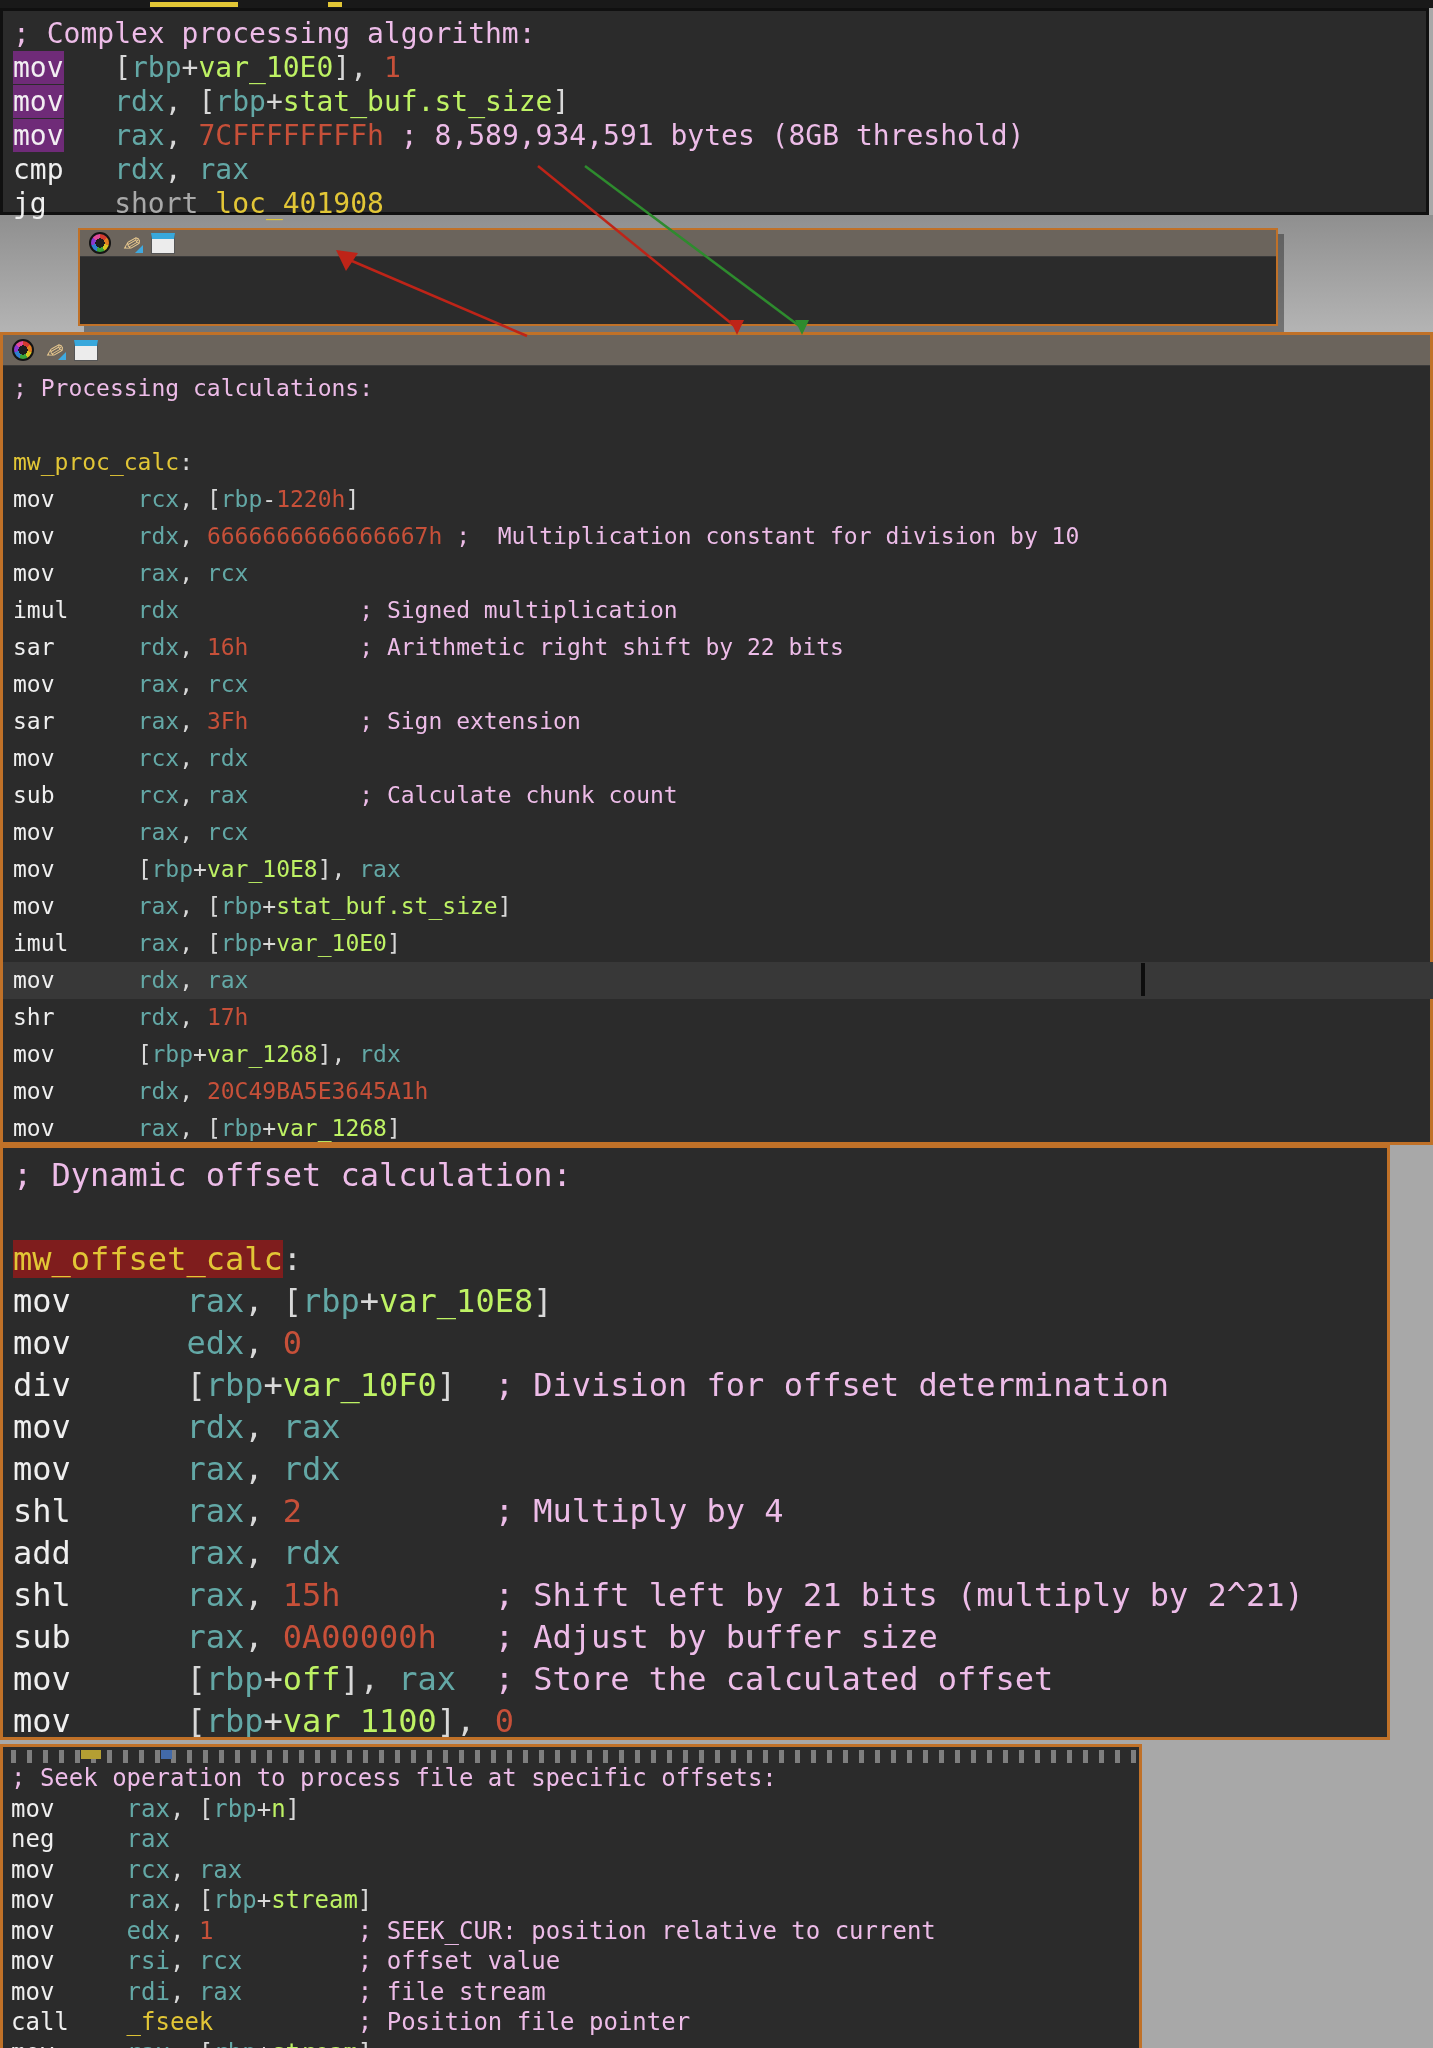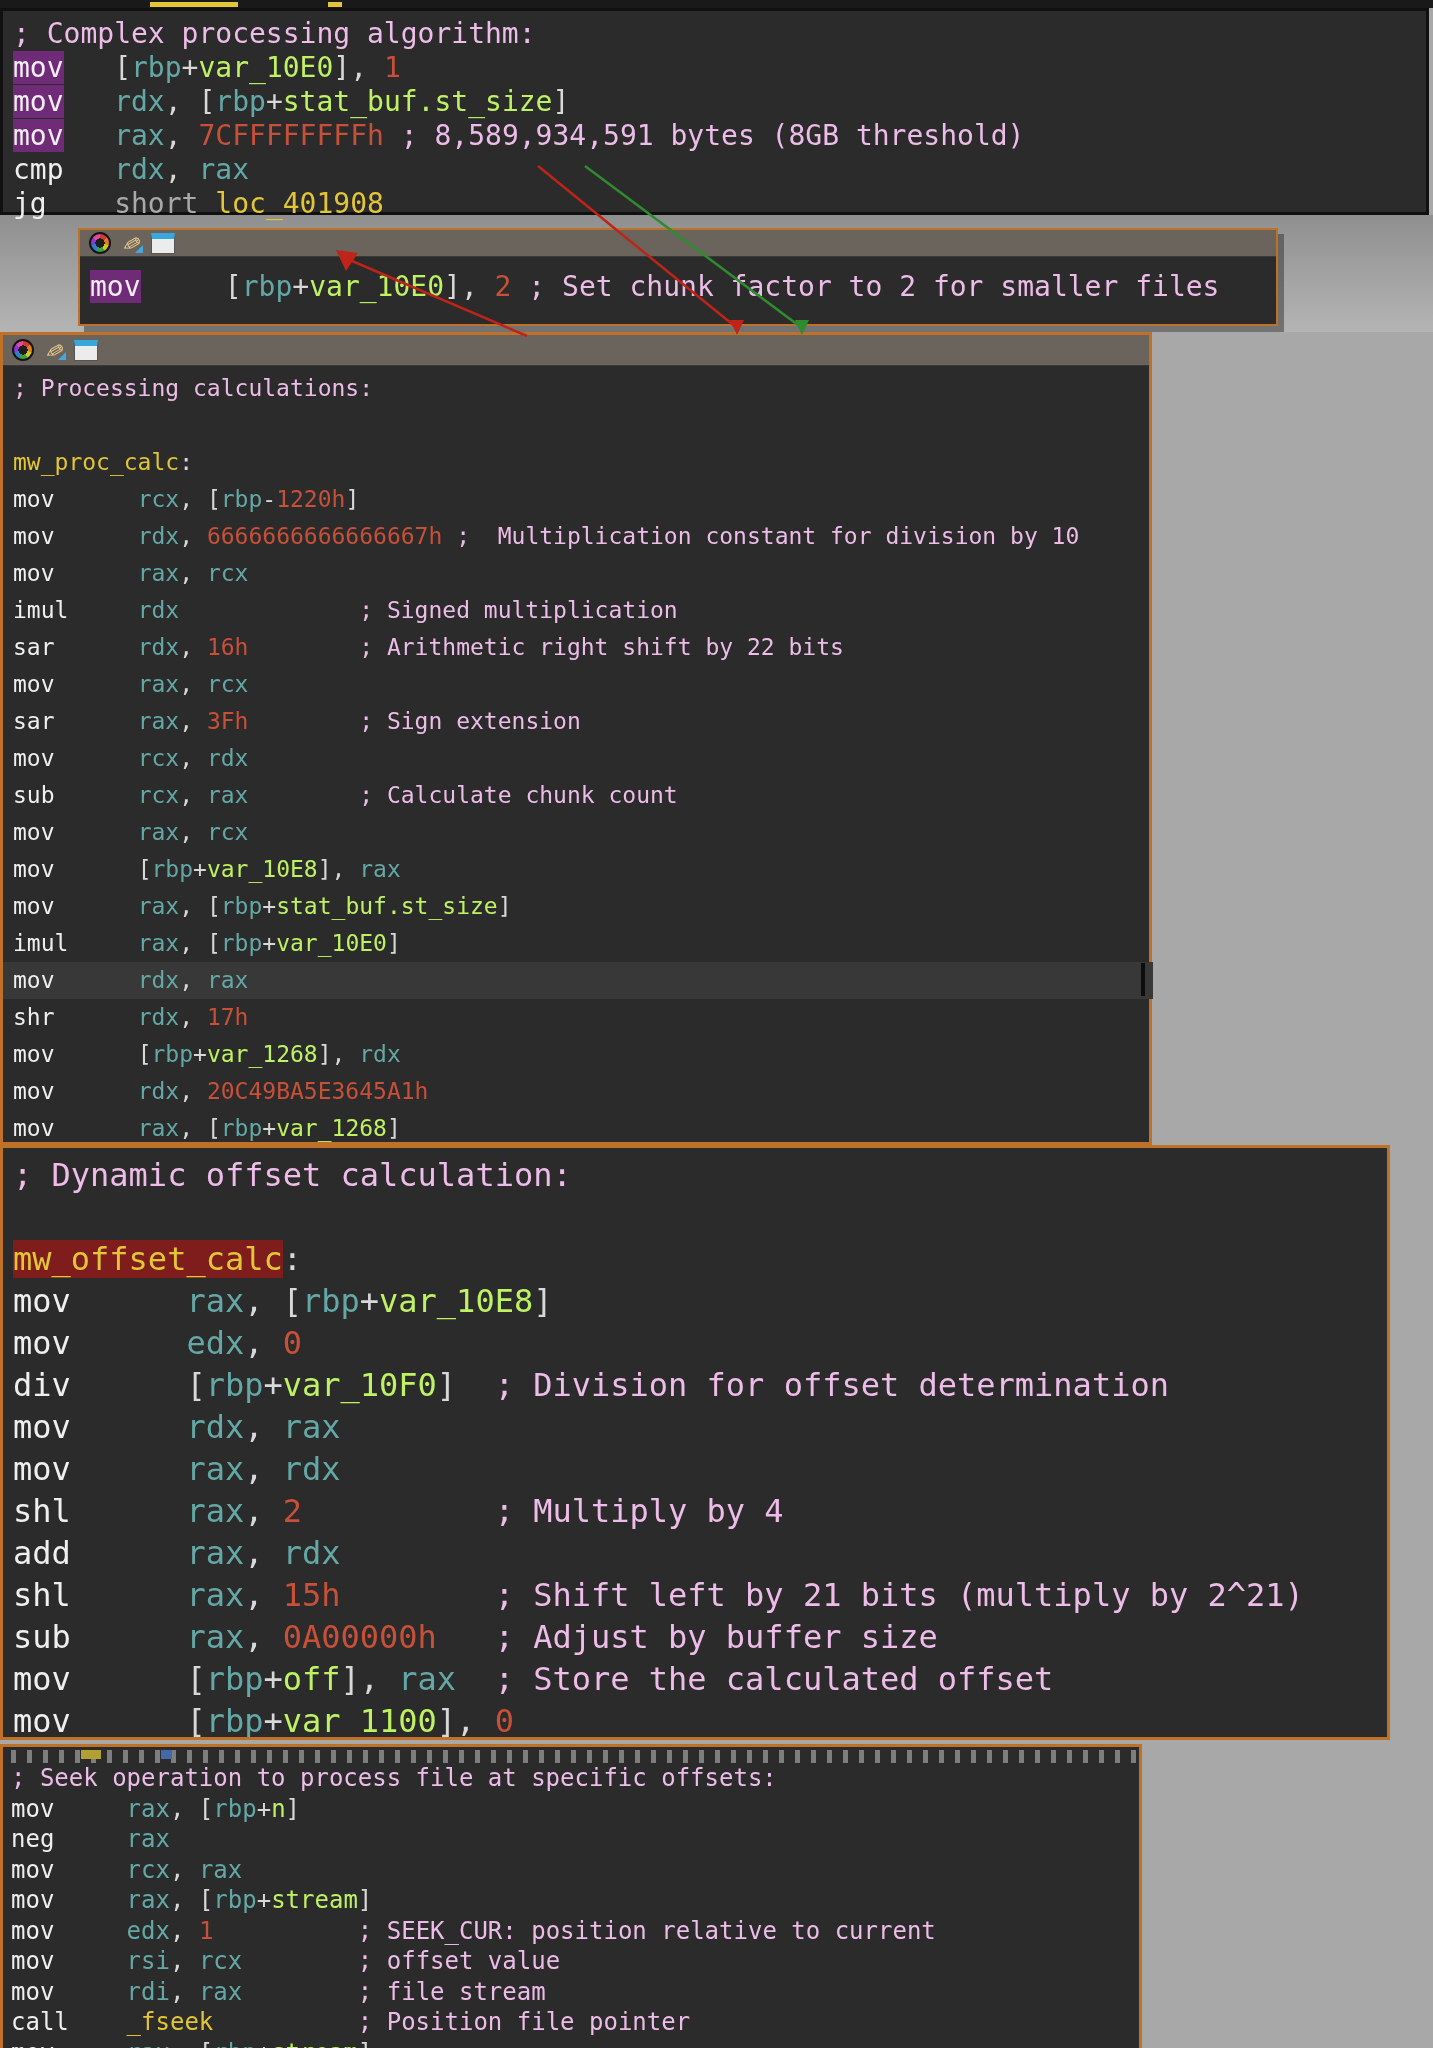--- a/index.html
+++ b/index.html
@@ -36,21 +36,21 @@
   #block1{left:0;top:8px;width:1429px;height:207px;
     border:3px solid #101010;padding:6px 0 0 10px;
     font-size:28px;line-height:34px;}
   #small-block{left:78px;top:228px;width:1196px;height:94px;
     border:2px solid #c07128;background:#2b2b2b;
     box-shadow:6px 6px 0 rgba(35,35,35,.45);}
   #small-block .titlebar{height:26px;}
   #small-block .code{padding:15px 0 0 10px;font-size:28px;line-height:30px;}
   .titlebar{background:#6b645c;border-bottom:1px solid #3a3a3a;
     display:flex;align-items:center;gap:9px;padding-left:9px;}
-  #block2{left:0;top:332px;width:1152px;height:813px;
+  #block2{left:0;top:332px;width:1433px;height:813px;
     border:3px solid #c07128;}
   #block2 .titlebar{height:30px;}
   #block2 .code{padding:4px 0 0 10px;font-size:23px;line-height:37px;}
   #block3{left:0;top:1145px;width:1390px;height:595px;
     border:3px solid #c07128;padding:6px 0 0 10px;
     font-size:32px;line-height:42px;overflow:hidden;}
   #block4{left:0;top:1744px;width:1142px;height:304px;
     border:3px solid #c07128;border-bottom:none;
     padding:0 0 0 8px;font-size:24px;line-height:30.5px;overflow:hidden;}
   #clipped-row-top{height:13px;overflow:hidden;opacity:.75;
@@ -88,21 +88,20 @@
 <div class="abs" id="gap1"></div>
 
 <div class="abs node code" id="block1"><div class="row"><span class="t-c">; Complex processing algorithm:</span></div><div class="row"><span class="t-mh">mov</span><span class="t-p">   [</span><span class="t-r">rbp</span><span class="t-p">+</span><span class="t-v">var_10E0</span><span class="t-p">], </span><span class="t-n">1</span></div><div class="row"><span class="t-mh">mov</span><span class="t-p">   </span><span class="t-r">rdx</span><span class="t-p">, [</span><span class="t-r">rbp</span><span class="t-p">+</span><span class="t-v">stat_buf.st_size</span><span class="t-p">]</span></div><div class="row"><span class="t-mh">mov</span><span class="t-p">   </span><span class="t-r">rax</span><span class="t-p">, </span><span class="t-n">7CFFFFFFFFh</span><span class="t-c"> ; 8,589,934,591 bytes (8GB threshold)</span></div><div class="row"><span class="t-m">cmp</span><span class="t-p">   </span><span class="t-r">rdx</span><span class="t-p">, </span><span class="t-r">rax</span></div><div class="row"><span class="t-m">jg</span><span class="t-p">    </span><span class="t-k">short </span><span class="t-l">loc_401908</span></div></div>
 
 <div class="abs" id="small-block">
   <div class="titlebar">
     <span class="icon icon-wheel"></span>
     <span class="icon icon-pencil"></span>
     <span class="icon icon-window"></span>
   </div>
-  <div class="code"><div class="row"><span class="t-mh">mov</span><span class="t-p">     [</span><span class="t-r">rbp</span><span class="t-p">+</span><span class="t-v">var_10E0</span><span class="t-p">], </span><span class="t-n">2</span><span class="t-c"> ; Set chunk factor to 2 for smaller files</span></div></div>
 </div>
 
 <div class="abs node" id="block2">
   <div class="titlebar">
     <span class="icon icon-wheel"></span>
     <span class="icon icon-pencil"></span>
     <span class="icon icon-window"></span>
   </div>
   <div class="code"><div class="row"><span class="t-c">; Processing calculations:</span></div><div class="row">&nbsp;</div><div class="row"><span class="t-l">mw_proc_calc</span><span class="t-p">:</span></div><div class="row"><span class="t-m">mov</span><span class="t-p">      </span><span class="t-r">rcx</span><span class="t-p">, [</span><span class="t-r">rbp</span><span class="t-p">-</span><span class="t-n">1220h</span><span class="t-p">]</span></div><div class="row"><span class="t-m">mov</span><span class="t-p">      </span><span class="t-r">rdx</span><span class="t-p">, </span><span class="t-n">6666666666666667h</span><span class="t-c"> ;  Multiplication constant for division by 10</span></div><div class="row"><span class="t-m">mov</span><span class="t-p">      </span><span class="t-r">rax</span><span class="t-p">, </span><span class="t-r">rcx</span></div><div class="row"><span class="t-m">imul</span><span class="t-p">     </span><span class="t-r">rdx</span><span class="t-p">             </span><span class="t-c">; Signed multiplication</span></div><div class="row"><span class="t-m">sar</span><span class="t-p">      </span><span class="t-r">rdx</span><span class="t-p">, </span><span class="t-n">16h</span><span class="t-p">        </span><span class="t-c">; Arithmetic right shift by 22 bits</span></div><div class="row"><span class="t-m">mov</span><span class="t-p">      </span><span class="t-r">rax</span><span class="t-p">, </span><span class="t-r">rcx</span></div><div class="row"><span class="t-m">sar</span><span class="t-p">      </span><span class="t-r">rax</span><span class="t-p">, </span><span class="t-n">3Fh</span><span class="t-p">        </span><span class="t-c">; Sign extension</span></div><div class="row"><span class="t-m">mov</span><span class="t-p">      </span><span class="t-r">rcx</span><span class="t-p">, </span><span class="t-r">rdx</span></div><div class="row"><span class="t-m">sub</span><span class="t-p">      </span><span class="t-r">rcx</span><span class="t-p">, </span><span class="t-r">rax</span><span class="t-p">        </span><span class="t-c">; Calculate chunk count</span></div><div class="row"><span class="t-m">mov</span><span class="t-p">      </span><span class="t-r">rax</span><span class="t-p">, </span><span class="t-r">rcx</span></div><div class="row"><span class="t-m">mov</span><span class="t-p">      [</span><span class="t-r">rbp</span><span class="t-p">+</span><span class="t-v">var_10E8</span><span class="t-p">], </span><span class="t-r">rax</span></div><div class="row"><span class="t-m">mov</span><span class="t-p">      </span><span class="t-r">rax</span><span class="t-p">, [</span><span class="t-r">rbp</span><span class="t-p">+</span><span class="t-v">stat_buf.st_size</span><span class="t-p">]</span></div><div class="row"><span class="t-m">imul</span><span class="t-p">     </span><span class="t-r">rax</span><span class="t-p">, [</span><span class="t-r">rbp</span><span class="t-p">+</span><span class="t-v">var_10E0</span><span class="t-p">]</span></div><div class="row hl"><span class="t-m">mov</span><span class="t-p">      </span><span class="t-r">rdx</span><span class="t-p">, </span><span class="t-r">rax</span></div><div class="row"><span class="t-m">shr</span><span class="t-p">      </span><span class="t-r">rdx</span><span class="t-p">, </span><span class="t-n">17h</span></div><div class="row"><span class="t-m">mov</span><span class="t-p">      [</span><span class="t-r">rbp</span><span class="t-p">+</span><span class="t-v">var_1268</span><span class="t-p">], </span><span class="t-r">rdx</span></div><div class="row"><span class="t-m">mov</span><span class="t-p">      </span><span class="t-r">rdx</span><span class="t-p">, </span><span class="t-n">20C49BA5E3645A1h</span></div><div class="row"><span class="t-m">mov</span><span class="t-p">      </span><span class="t-r">rax</span><span class="t-p">, [</span><span class="t-r">rbp</span><span class="t-p">+</span><span class="t-v">var_1268</span><span class="t-p">]</span></div></div>
 </div>

